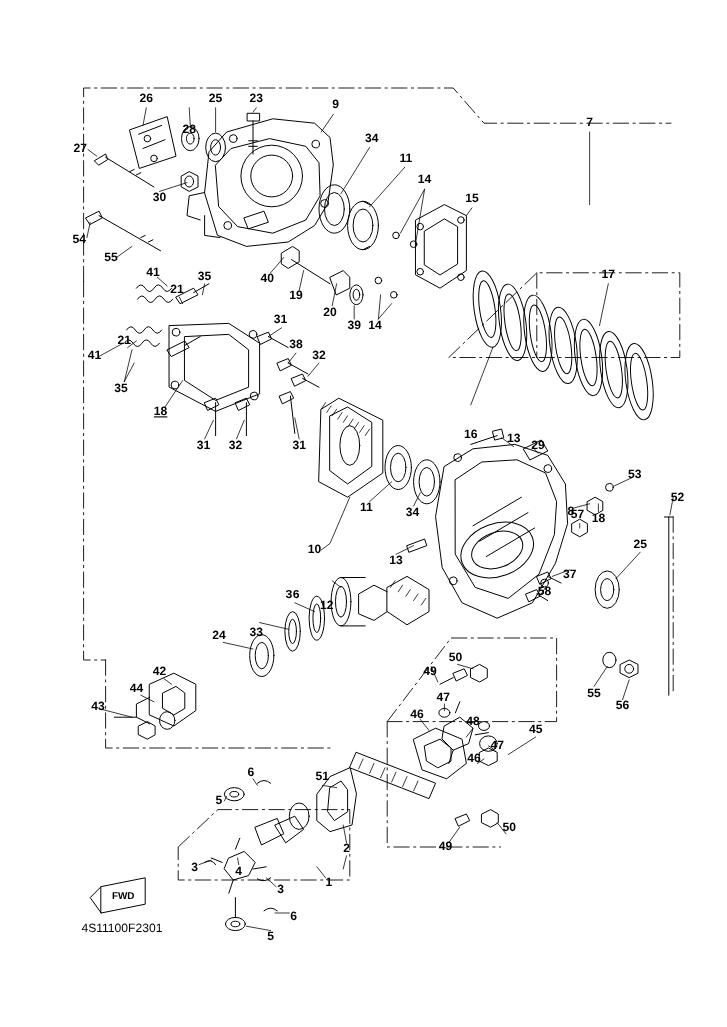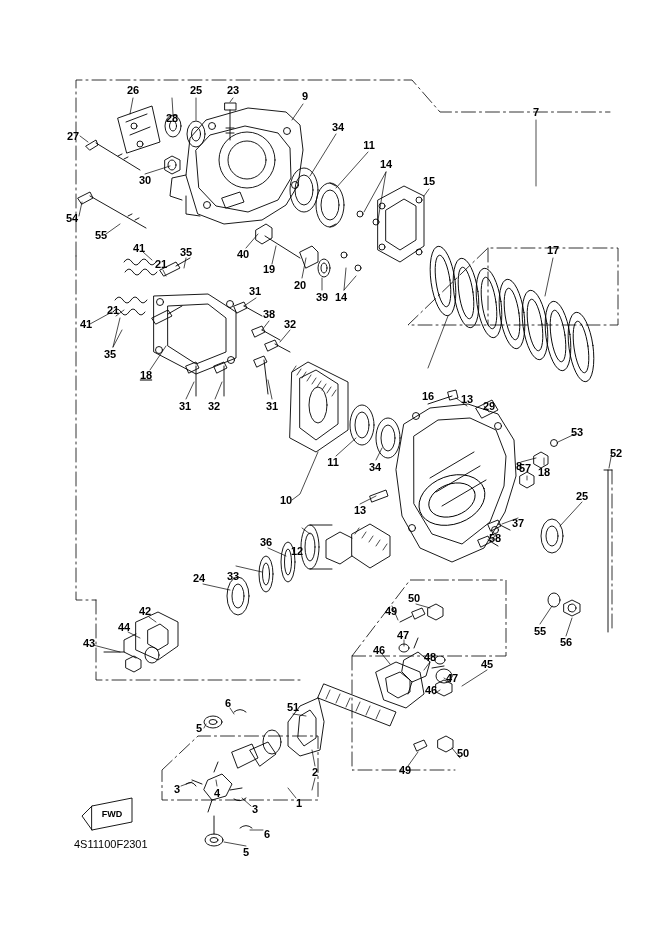--- a/index.html
+++ b/index.html
@@ -433,21 +433,21 @@
       <div class="callout" style="left: 375px; top: 467px;">34</div>
       <div class="callout" style="left: 519px; top: 466px;">8</div>
       <div class="callout" style="left: 544px; top: 472px;">18</div>
       <div class="callout" style="left: 525px; top: 468px;">57</div>
       <div class="callout" style="left: 582px; top: 496px;">25</div>
       <div class="callout" style="left: 286px; top: 500px;">10</div>
       <div class="callout" style="left: 360px; top: 510px;">13</div>
       <div class="callout" style="left: 297px; top: 523px; margin-top: 28px;">12</div>
       <div class="callout" style="left: 518px; top: 523px;">37</div>
       <div class="callout" style="left: 495px; top: 538px;">58</div>
-      <div class="callout" style="left: 266px; top: 542px;">36</div>
+      <div class="callout" style="left: 266px; top: 542px; font-family: Liberation Mono, monospace;">36</div>
       <div class="callout" style="left: 233px; top: 560px; margin-top: 16px;">33</div>
       <div class="callout" style="left: 199px; top: 578px;">24</div>
       <div class="callout" style="left: 391px; top: 611px;">49</div>
       <div class="callout" style="left: 414px; top: 598px;">50</div>
       <div class="callout" style="left: 145px; top: 611px;">42</div>
       <div class="callout" style="left: 540px; top: 631px;">55</div>
       <div class="callout" style="left: 566px; top: 642px;">56</div>
       <div class="callout" style="left: 403px; top: 635px;">47</div>
       <div class="callout" style="left: 124px; top: 627px;">44</div>
       <div class="callout" style="left: 379px; top: 650px;">46</div>

